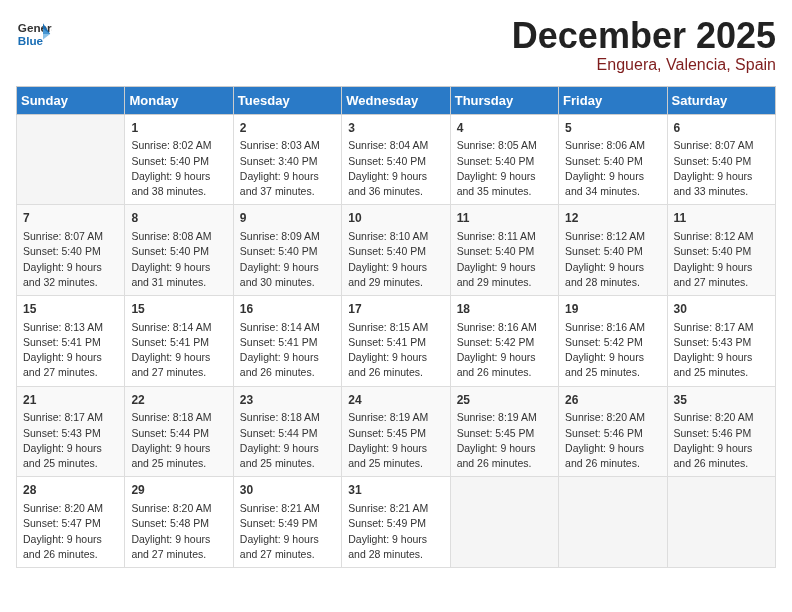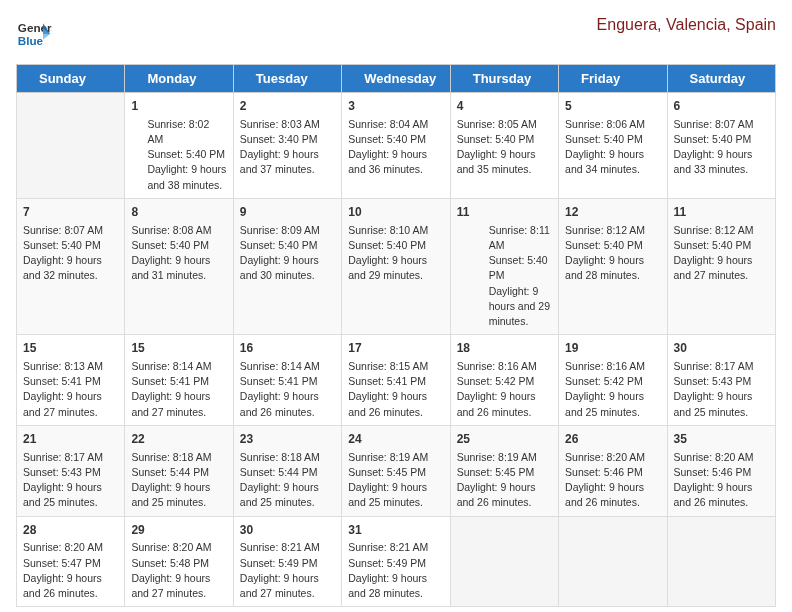--- a/index.html
+++ b/index.html
@@ -41,21 +41,21 @@
     table {
       width: 100%;
       border-collapse: collapse;
       table-layout: fixed;
     }
     thead tr th {
       background-color: #2a7ac7;
       color: #fff;
       font-size: 13px;
       font-weight: bold;
-      padding: 6px 22px;
+      padding: 6px 4px;
       text-align: left;
       border: 1px solid #ccc;
     }
     tbody tr td {
       vertical-align: top;
       border: 1px solid #ddd;
       padding: 5px 6px;
       font-size: 11px;
       color: #333;
       line-height: 1.4;
@@ -86,20 +86,21 @@
 <div class="header-area">
   <div class="logo">
     <svg class="logo-icon" viewBox="0 0 40 40">
       <text x="2" y="18" font-size="13" font-weight="bold" fill="#333" font-family="Arial">General</text>
       <text x="2" y="32" font-size="13" font-weight="bold" fill="#1a6eb5" font-family="Arial">Blue</text>
       <polygon points="30,8 38,20 30,20" fill="#1a6eb5"></polygon>
       <polygon points="30,14 38,20 30,26" fill="#5aa8e0" opacity="0.7"></polygon>
     </svg>
   </div>
   <div class="title-area">
+    <div class="month-title">December 2025</div>
     <div class="location-title">Enguera, Valencia, Spain</div>
   </div>
 </div>
 
 <table>
   <thead>
     <tr id="dow-row">
         <th>Sunday</th>
         <th>Monday</th>
         <th>Tuesday</th>
@@ -107,21 +108,21 @@
         <th>Thursday</th>
         <th>Friday</th>
         <th>Saturday</th>
       </tr>
   </thead>
   <tbody id="calendar-body">
       <tr>
         <td class="empty-cell"></td>
         <td>
           <span class="day-number">1</span>
-          <div class="day-info" style="white-space: pre-line; margin-left: 16px;">Sunrise: 8:02 AM
+          <div class="day-info" style="white-space: pre-line;">Sunrise: 8:02 AM
 Sunset: 5:40 PM
 Daylight: 9 hours and 38 minutes.</div>
         </td>
         <td>
           <span class="day-number">2</span>
           <div class="day-info" style="white-space: pre-line;">Sunrise: 8:03 AM
 Sunset: 3:40 PM
 Daylight: 9 hours and 37 minutes.</div>
         </td>
         <td>
@@ -169,21 +170,21 @@
 Daylight: 9 hours and 30 minutes.</div>
         </td>
         <td>
           <span class="day-number">10</span>
           <div class="day-info" style="white-space: pre-line;">Sunrise: 8:10 AM
 Sunset: 5:40 PM
 Daylight: 9 hours and 29 minutes.</div>
         </td>
         <td>
           <span class="day-number">11</span>
-          <div class="day-info" style="white-space: pre-line; margin-left: 32px;">Sunrise: 8:11 AM
+          <div class="day-info" style="white-space: pre-line;">Sunrise: 8:11 AM
 Sunset: 5:40 PM
 Daylight: 9 hours and 29 minutes.</div>
         </td>
         <td>
           <span class="day-number">12</span>
           <div class="day-info" style="white-space: pre-line;">Sunrise: 8:12 AM
 Sunset: 5:40 PM
 Daylight: 9 hours and 28 minutes.</div>
         </td>
         <td>

